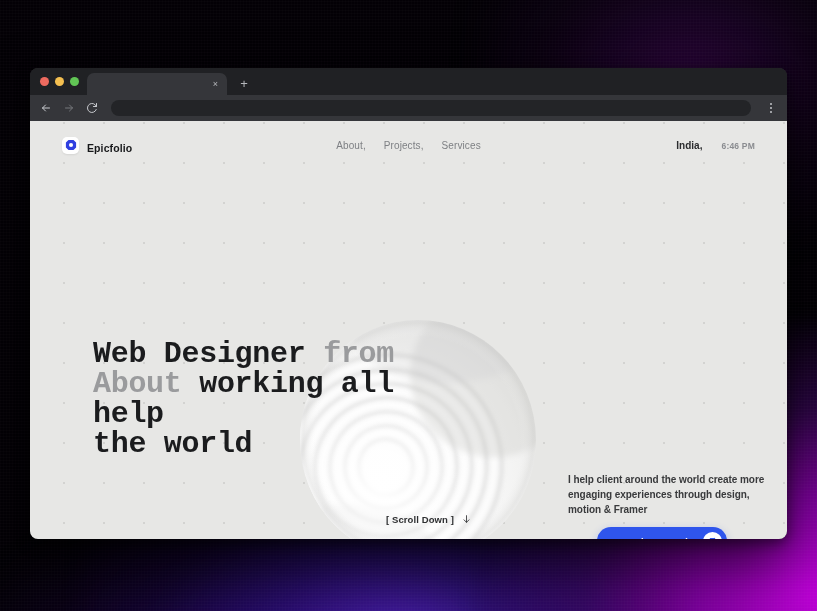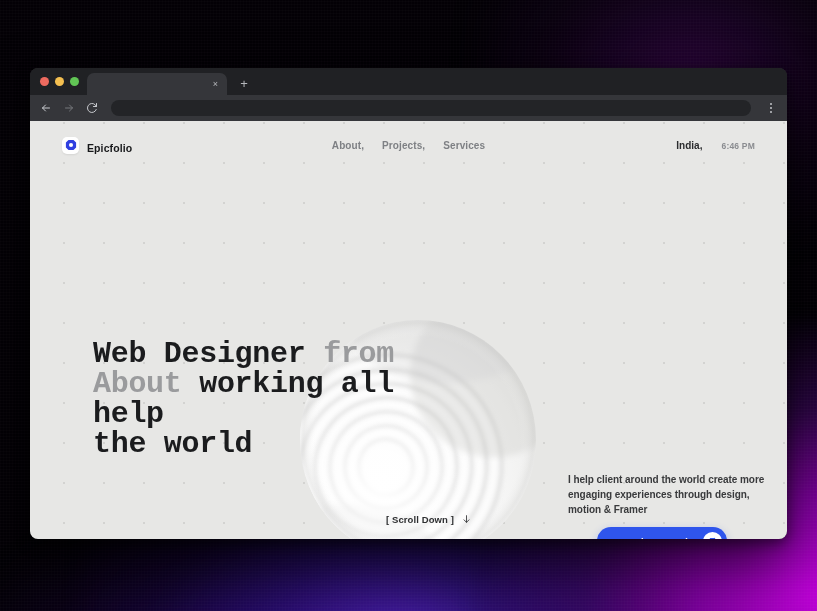--- a/index.html
+++ b/index.html
@@ -117,21 +117,21 @@
   #brand { display:flex; align-items:flex-end; gap:8px; }
   #brand-logo {
     width:17px; height:17px; background:#fff; border-radius:5px;
     display:flex; align-items:center; justify-content:center;
     box-shadow:0 1px 2px rgba(0,0,0,.08);
   }
   #brand-name { font-size:10.5px; font-weight:700; color:#17181a; letter-spacing:.1px; }
 
   #site-nav { position:absolute; left:50%; transform:translateX(-50%);
     display:flex; gap:18px; }
-  .nav-link { font-size:10px; color:#7e8084; font-weight:700; letter-spacing:.1px; }
+  .nav-link { font-size:10px; color:#7e8084; font-weight:400; letter-spacing:.1px; }
 
   #locale { margin-left:auto; display:flex; align-items:baseline; gap:19px; }
   #locale-place { font-size:10px; font-weight:600; color:#2b2c2e; }
   #locale-time { font-size:8.5px; font-weight:600; color:#8a8c90; letter-spacing:.2px; }
 
   
   #sphere-wrap { position:absolute; left:268px; top:196px; width:240px; height:246px; }
   #sphere { width:100%; height:100%; display:block; }
 
   

